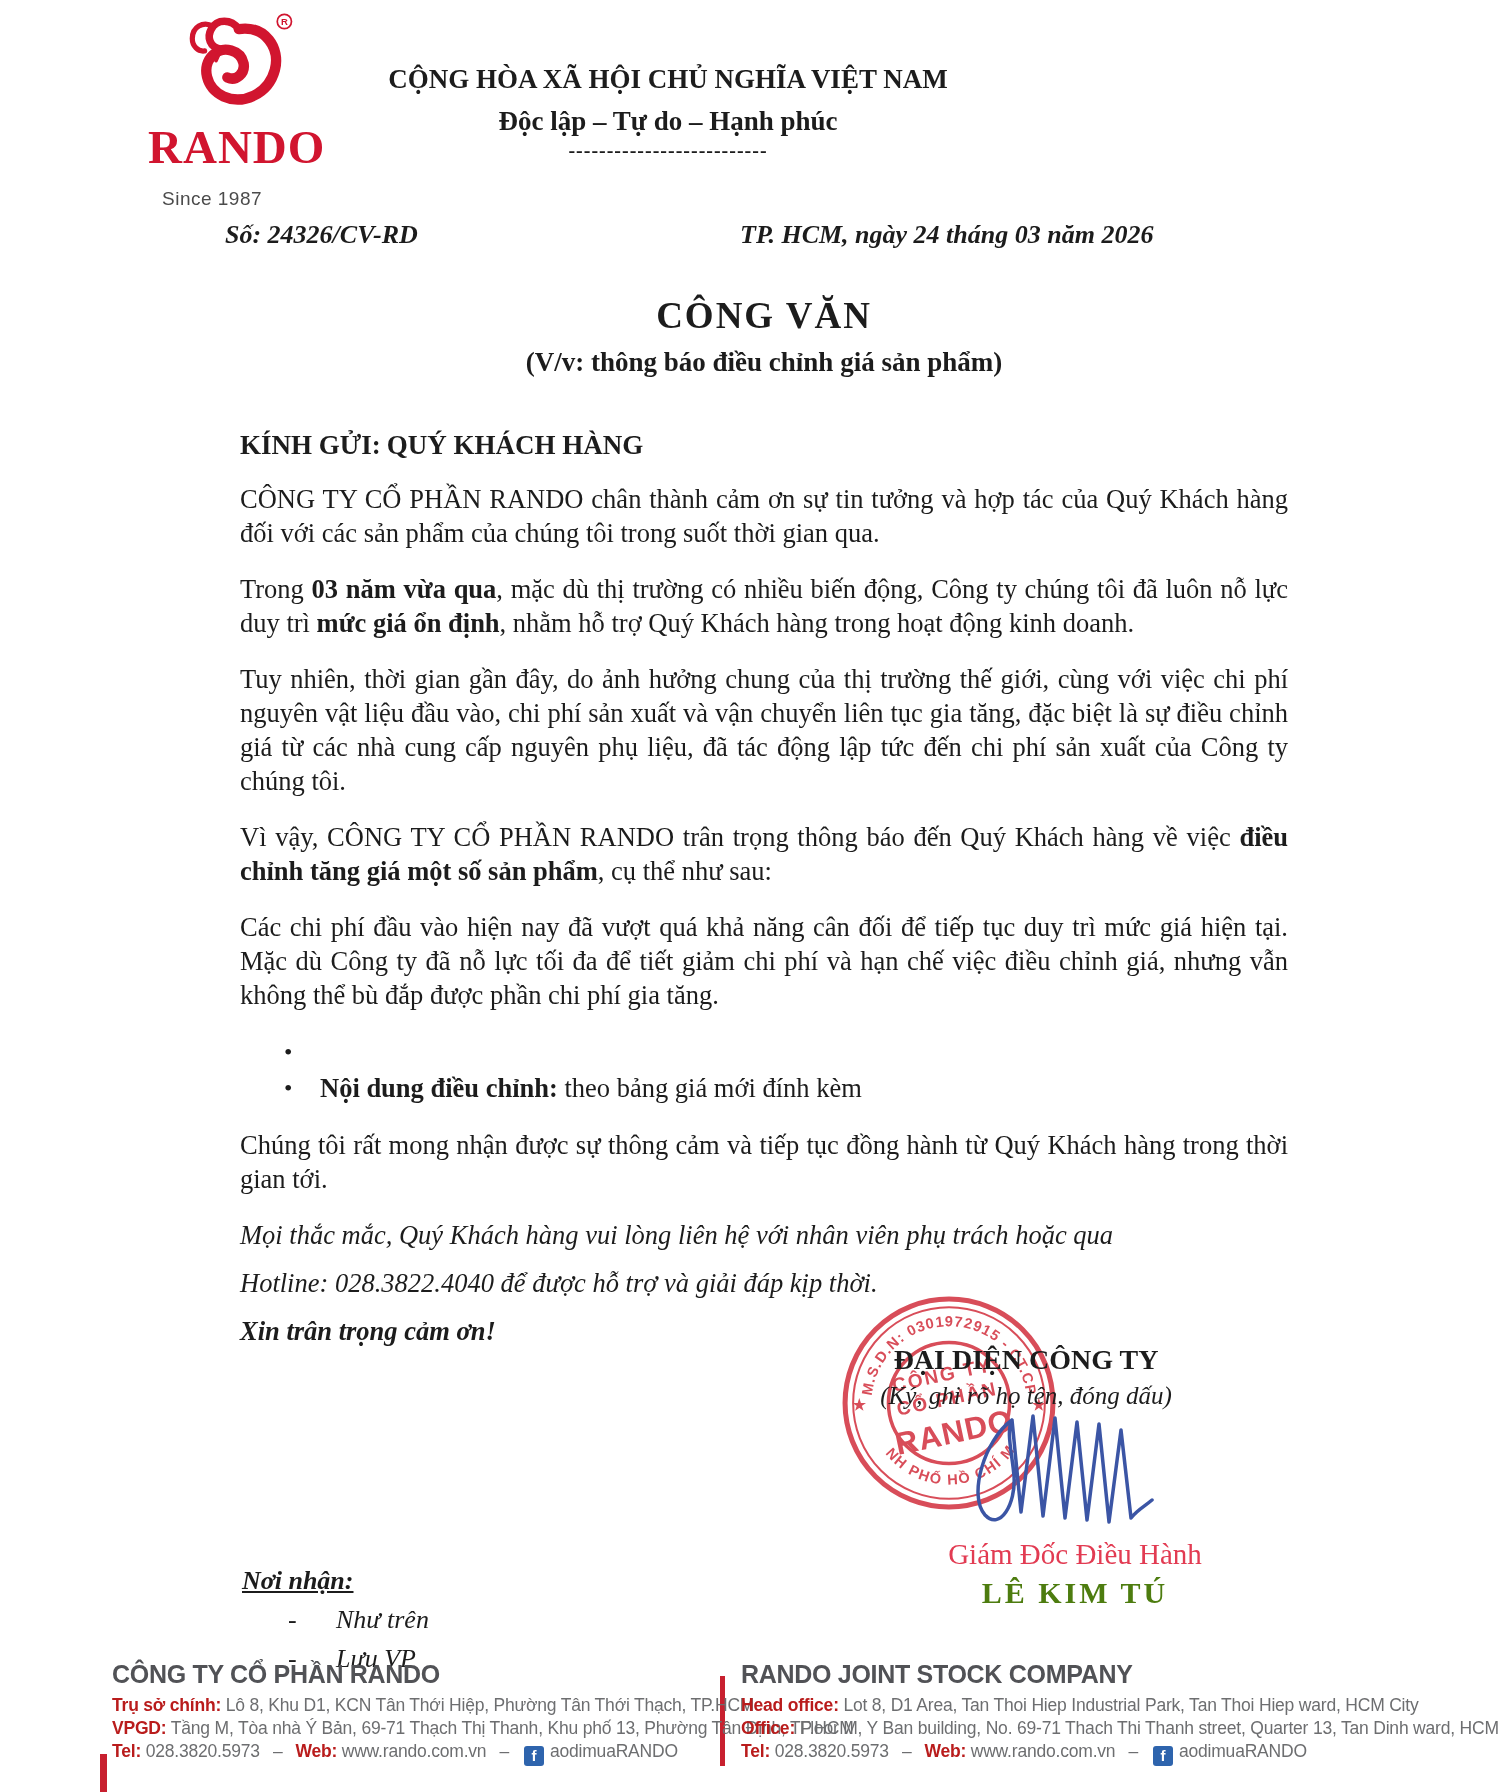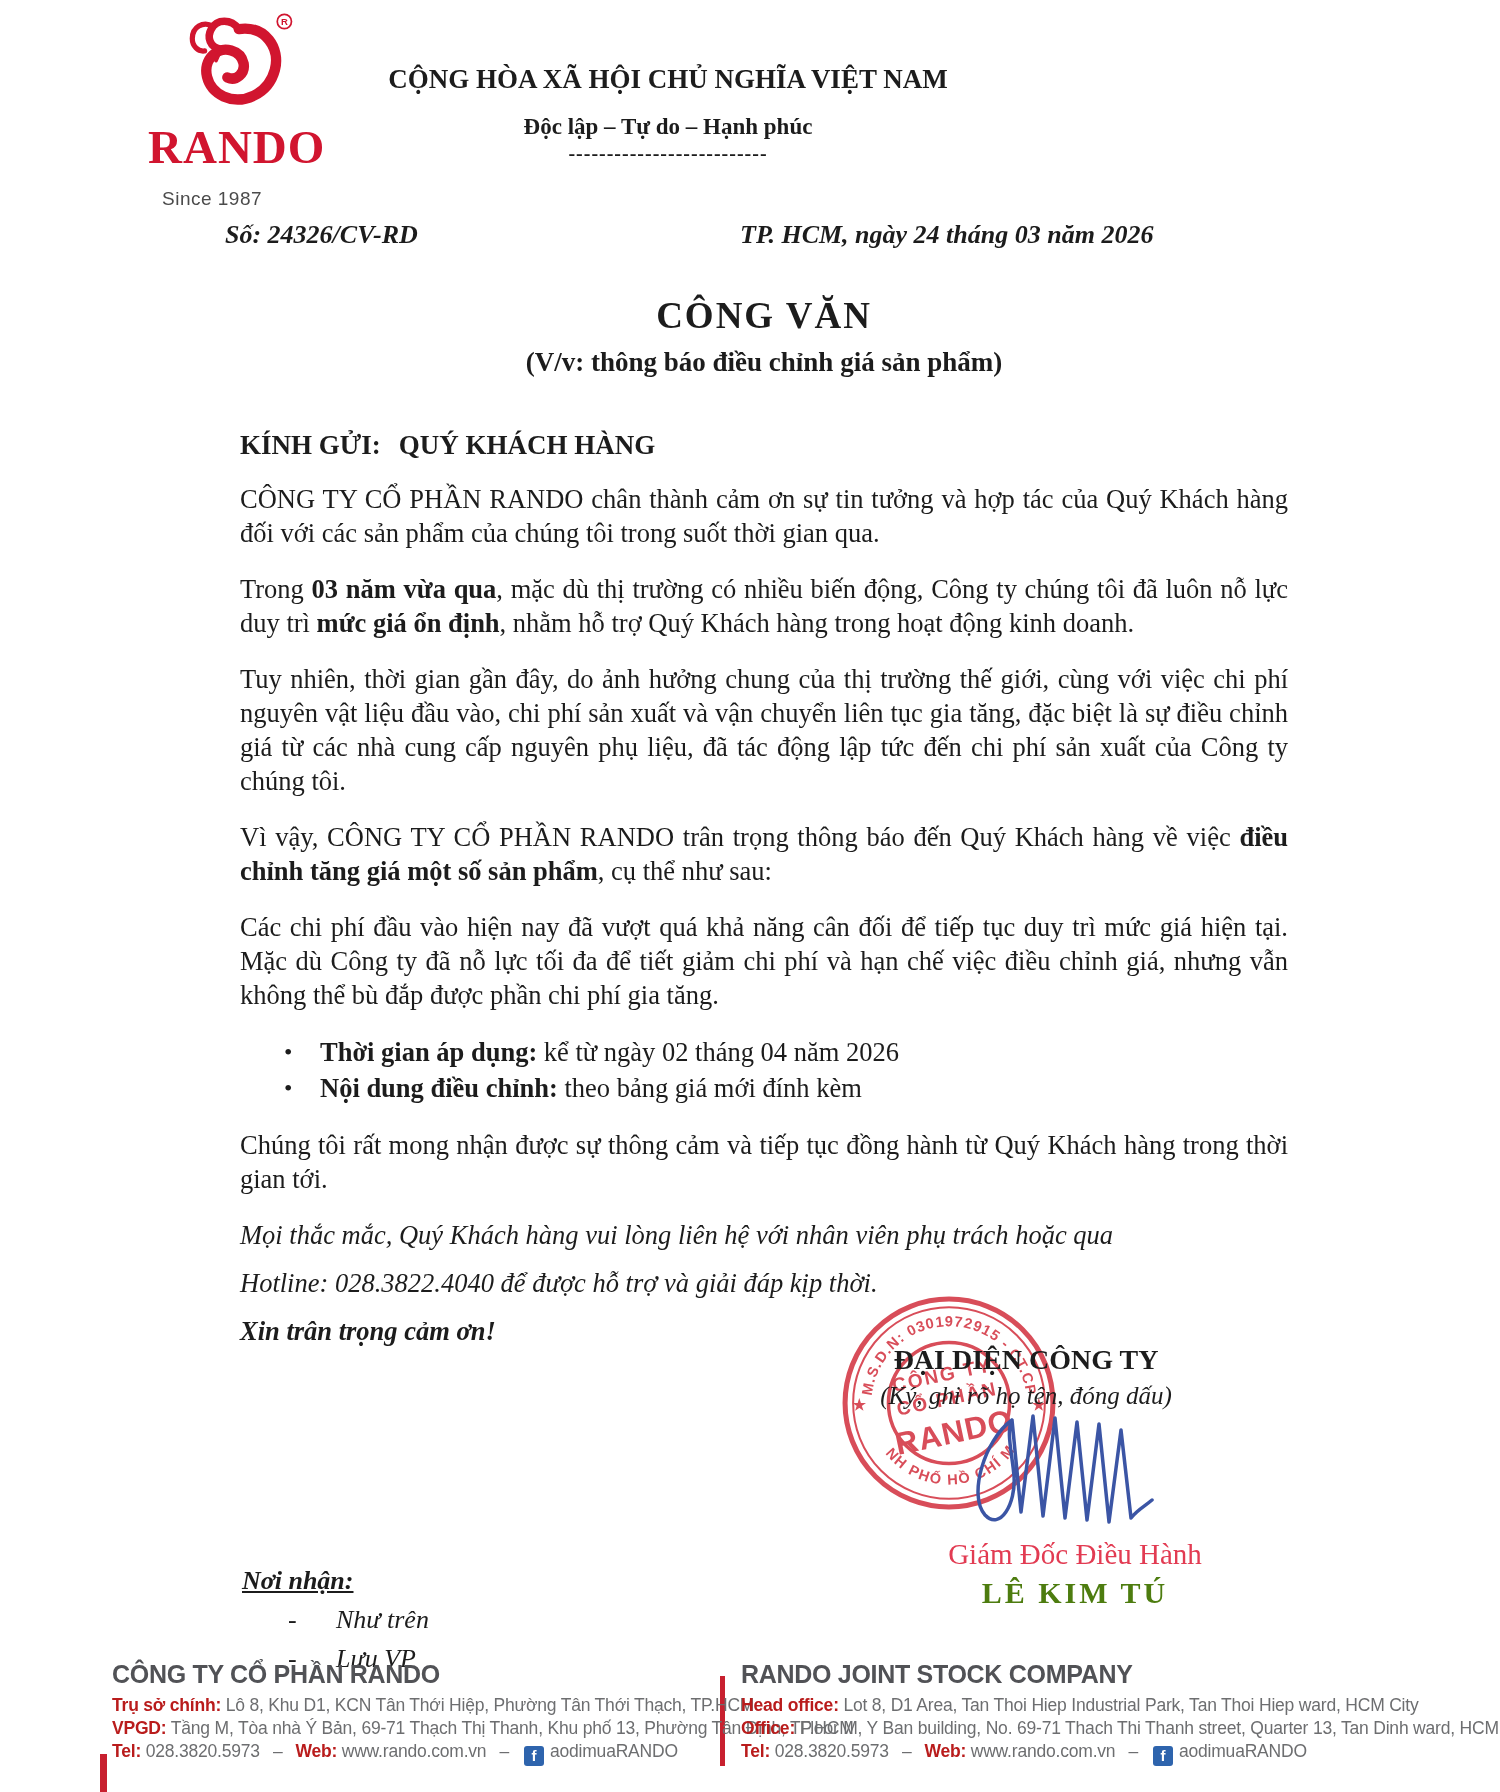--- a/index.html
+++ b/index.html
@@ -9,32 +9,32 @@
 
   
   .logo-block{left:148px;top:12px;width:210px;}
   .logo-goat{display:block;margin-left:28px;}
   .logo-word{font-size:47px;font-weight:bold;color:#d1152f;letter-spacing:1px;line-height:1;margin-top:0;}
   .logo-since{font-size:19px;color:#4b4b4b;font-family:"Liberation Sans",sans-serif;margin:17px 0 0 14px;letter-spacing:.5px;}
 
   
   .nat-header{left:338px;top:64px;width:660px;text-align:center;font-weight:bold;}
   .nat-line1{font-size:27px;}
-  .nat-line2{font-size:23px;margin-top:19px;}
+  .nat-line2{font-size:27px;margin-top:11px;}
   .nat-sep{font-size:20px;letter-spacing:1px;margin-top:2px;font-weight:bold;}
 
   .ref-no{left:225px;top:220px;font-size:26px;font-style:italic;font-weight:bold;}
   .place-date{left:740px;top:220px;font-size:26px;font-style:italic;font-weight:bold;}
 
   .title-block{left:240px;top:294px;width:1048px;text-align:center;}
   .title-main{font-size:37px;font-weight:bold;letter-spacing:2px;}
   .title-sub{font-size:27px;font-weight:bold;margin-top:10px;}
 
   .greeting{left:240px;top:430px;font-size:27px;font-weight:bold;}
-  .greeting .sp{margin-left:18px;}
+  .greeting .sp{margin-left:6px;}
 
   .body-block{left:240px;top:482px;width:1048px;font-size:26.5px;line-height:34px;text-align:justify;}
   .body-block p{margin:0 0 22px 0;}
   .body-block p.tight{margin-bottom:14px;}
   .bd{font-weight:bold;}
   .it{font-style:italic;}
   .thanks{font-weight:bold;font-style:italic;}
   .bullets{margin:0 0 22px 44px;}
   .bullet-row{display:flex;line-height:36px;}
   .bullet-dot{width:36px;font-size:24px;}
@@ -113,21 +113,20 @@
 
     <p>Tuy nhiên, thời gian gần đây, do ảnh hưởng chung của thị trường thế giới, cùng với việc chi phí nguyên vật liệu đầu vào, chi phí sản xuất và vận chuyển liên tục gia tăng, đặc biệt là sự điều chỉnh giá từ các nhà cung cấp nguyên phụ liệu, đã tác động lập tức đến chi phí sản xuất của Công ty chúng tôi.</p>
 
     <p><span>Vì vậy, CÔNG TY CỔ PHẦN RANDO trân trọng thông báo đến Quý Khách hàng về việc </span><span class="bd">điều chỉnh tăng giá một số sản phẩm</span><span>, cụ thể như sau:</span></p>
 
     <p>Các chi phí đầu vào hiện nay đã vượt quá khả năng cân đối để tiếp tục duy trì mức giá hiện tại. Mặc dù Công ty đã nỗ lực tối đa để tiết giảm chi phí và hạn chế việc điều chỉnh giá, nhưng vẫn không thể bù đắp được phần chi phí gia tăng.</p>
 
     <div class="bullets">
       <div class="bullet-row">
         <span class="bullet-dot">•</span>
-        <span><span class="bd">Thời gian áp dụng:</span><span> kể từ ngày 02 tháng 04 năm 2026</span></span>
       </div>
       <div class="bullet-row">
         <span class="bullet-dot">•</span>
         <span><span class="bd">Nội dung điều chỉnh:</span><span> theo bảng giá mới đính kèm</span></span>
       </div>
     </div>
 
     <p>Chúng tôi rất mong nhận được sự thông cảm và tiếp tục đồng hành từ Quý Khách hàng trong thời gian tới.</p>
 
     <p class="it tight">Mọi thắc mắc, Quý Khách hàng vui lòng liên hệ với nhân viên phụ trách hoặc qua</p>

